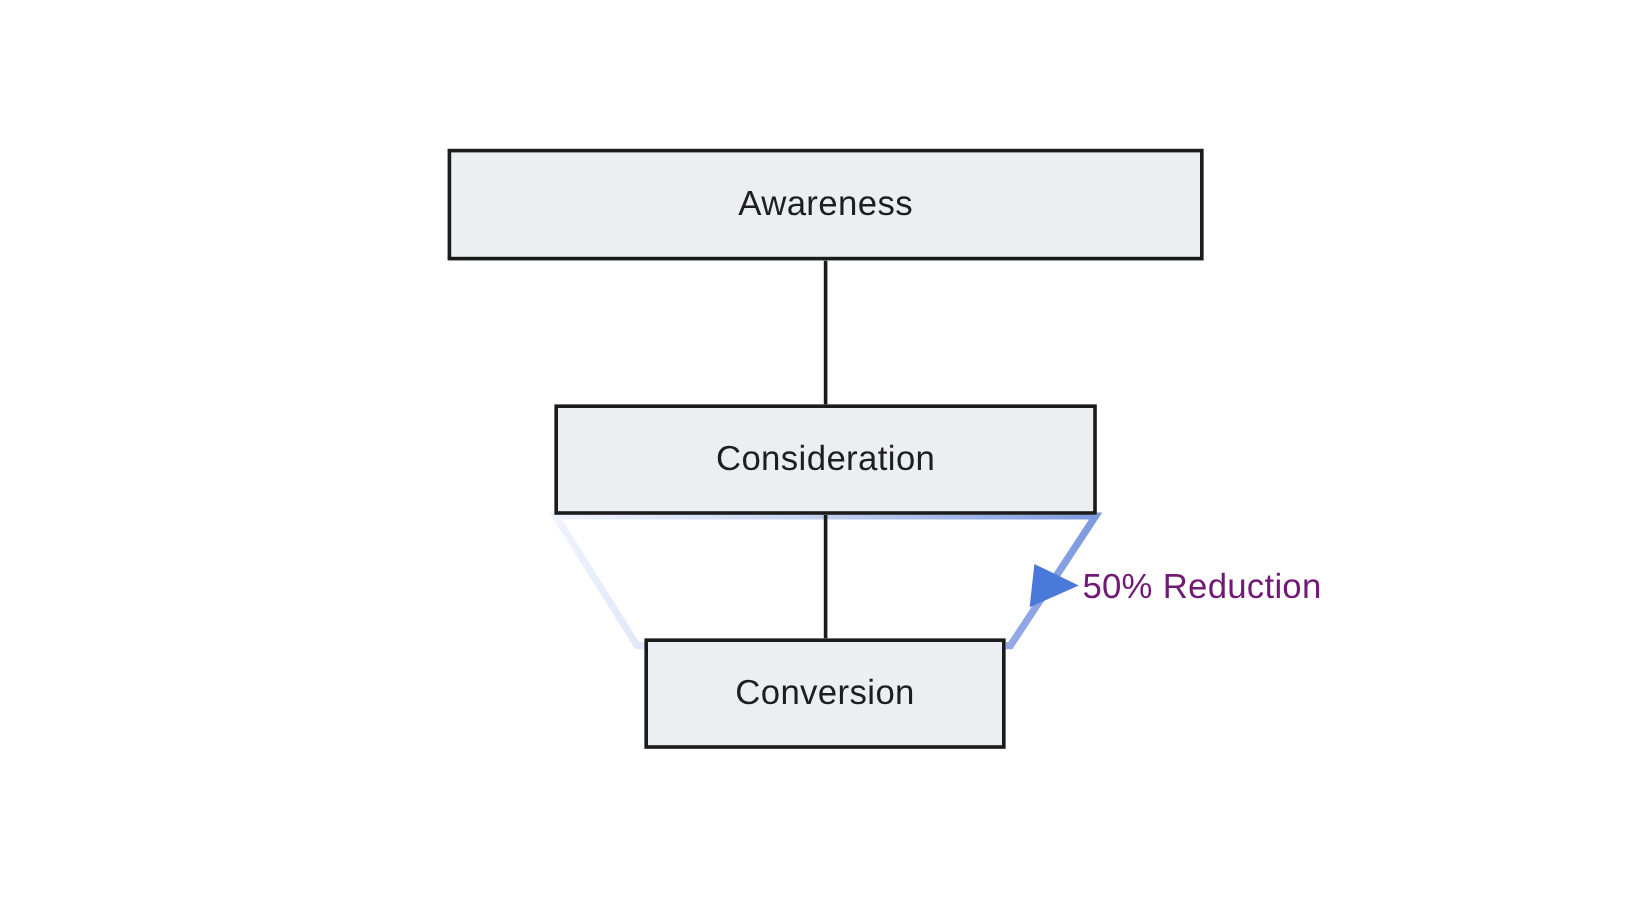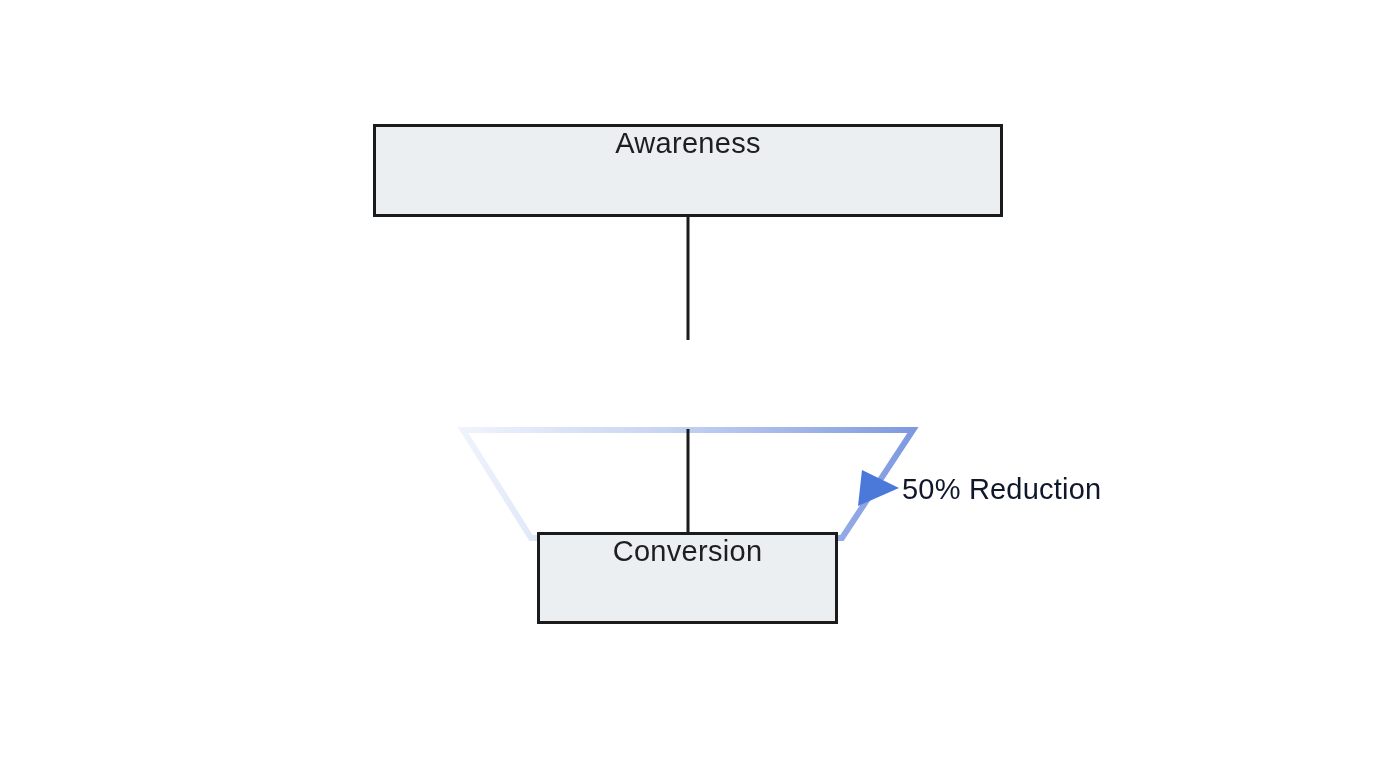--- a/index.html
+++ b/index.html
@@ -21,35 +21,36 @@
     top: 0;
     width: 1376px;
     height: 768px;
   }
   .node-box {
     position: absolute;
     box-sizing: border-box;
     background: #ebeff2;
     border: 3px solid #1b1b1b;
     display: flex;
+    align-items: center;
     justify-content: center;
     font-size: 29px;
     letter-spacing: 0.3px;
     color: #1e1e1e;
   }
   .node-awareness     { left: 373px; top: 124px; width: 630px; height: 93px; }
   .node-consideration { left: 462px; top: 337px; width: 452px; height: 92px; }
   .node-conversion    { left: 537px; top: 532px; width: 301px; height: 92px; }
   .annotation-label {
     position: absolute;
     left: 902px;
     top: 473px;
     font-size: 29px;
     letter-spacing: 0.2px;
-    color: #0f172a;
+    color: #701a75;
     white-space: nowrap;
   }
 </style>
 </head>
 <body>
 
 <div class="canvas">
 
   <svg class="svg-layer" width="1376" height="768" viewBox="0 0 1376 768">
     <defs>
@@ -66,20 +67,23 @@
 
     <line x1="688" y1="429" x2="688" y2="543" stroke-width="3" stroke="#1b1b1b"></line>
 
     <polygon points="862,470 899,488 858,506" fill="#4b79d9"></polygon>
   </svg>
 
   <div class="node-box node-awareness">
     <span>Awareness</span>
   </div>
 
+  <div class="node-box node-consideration">
+    <span>Consideration</span>
+  </div>
 
   <div class="node-box node-conversion">
     <span>Conversion</span>
   </div>
 
   <div class="annotation-label">50% Reduction</div>
 
 </div>
 
 </body></html>

